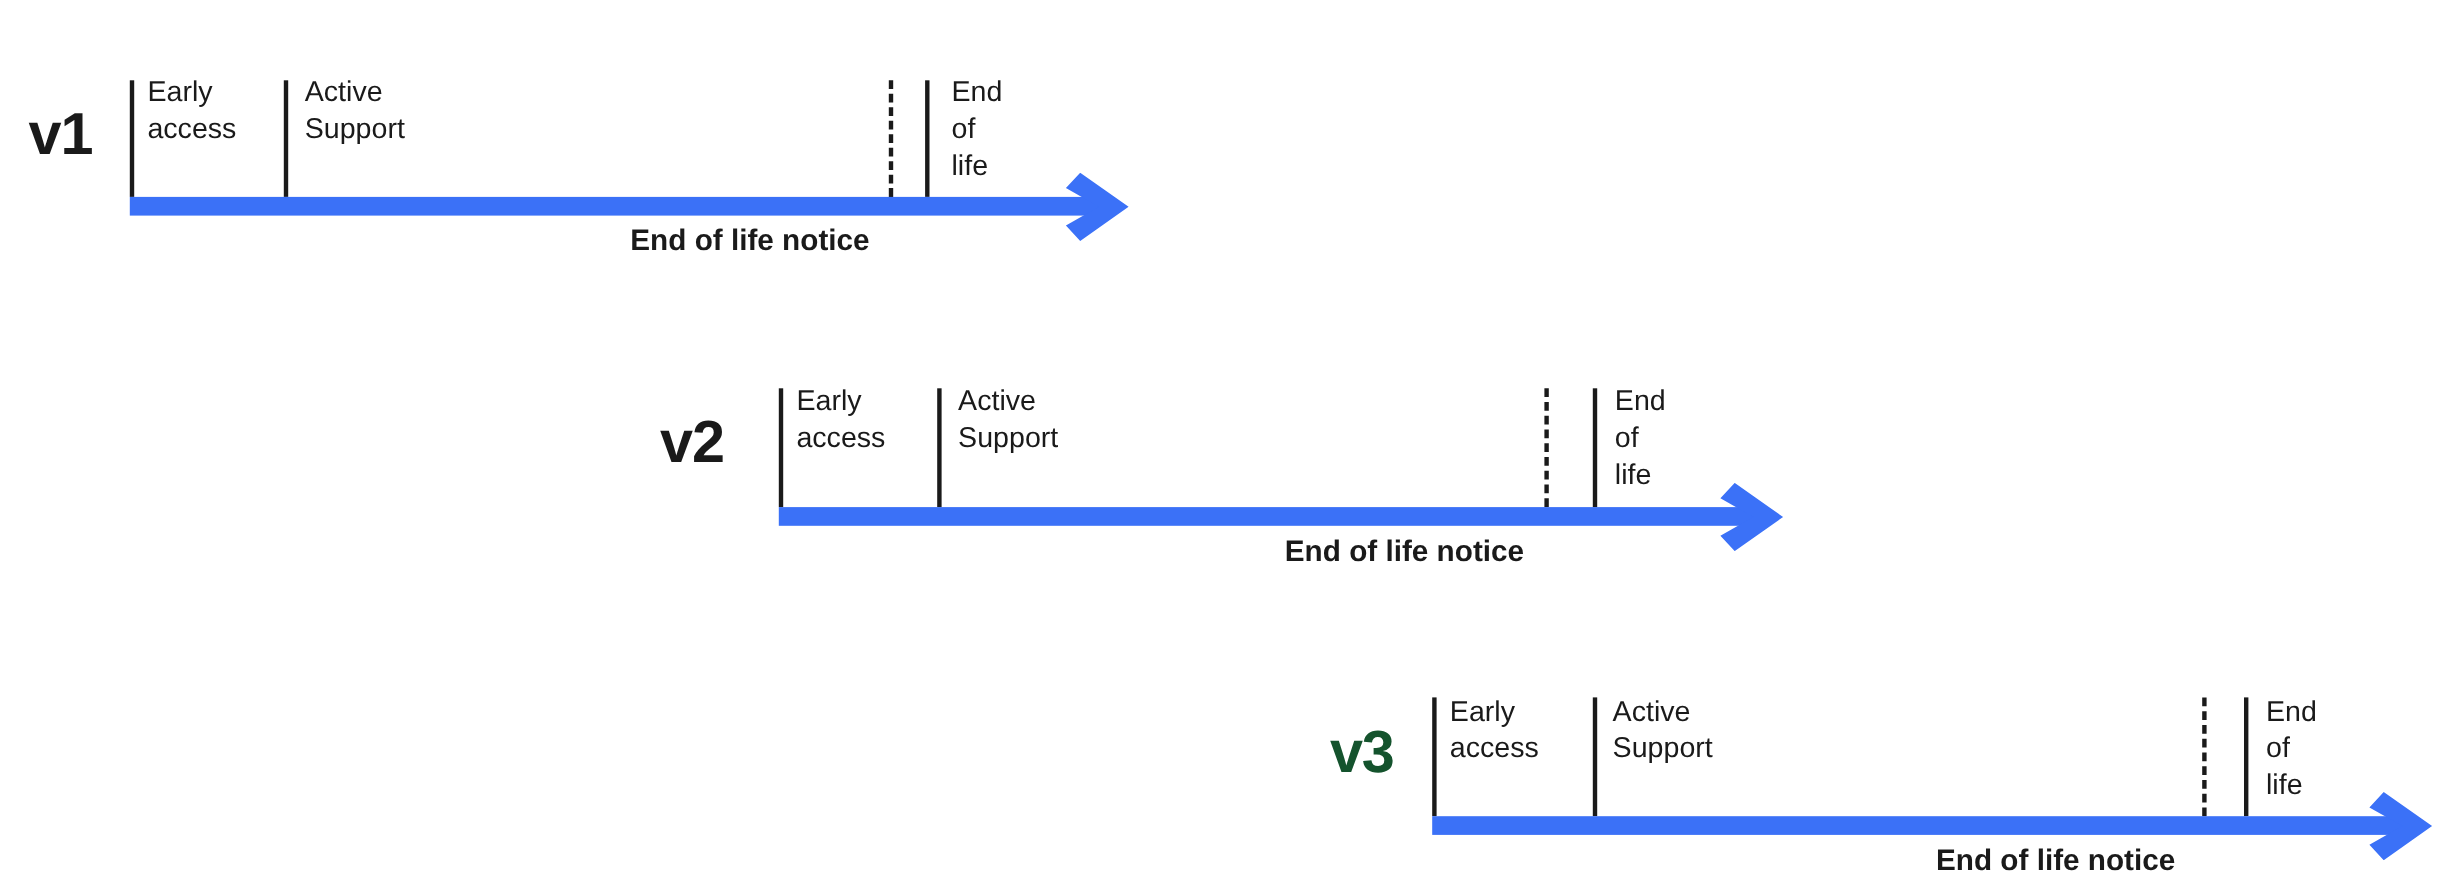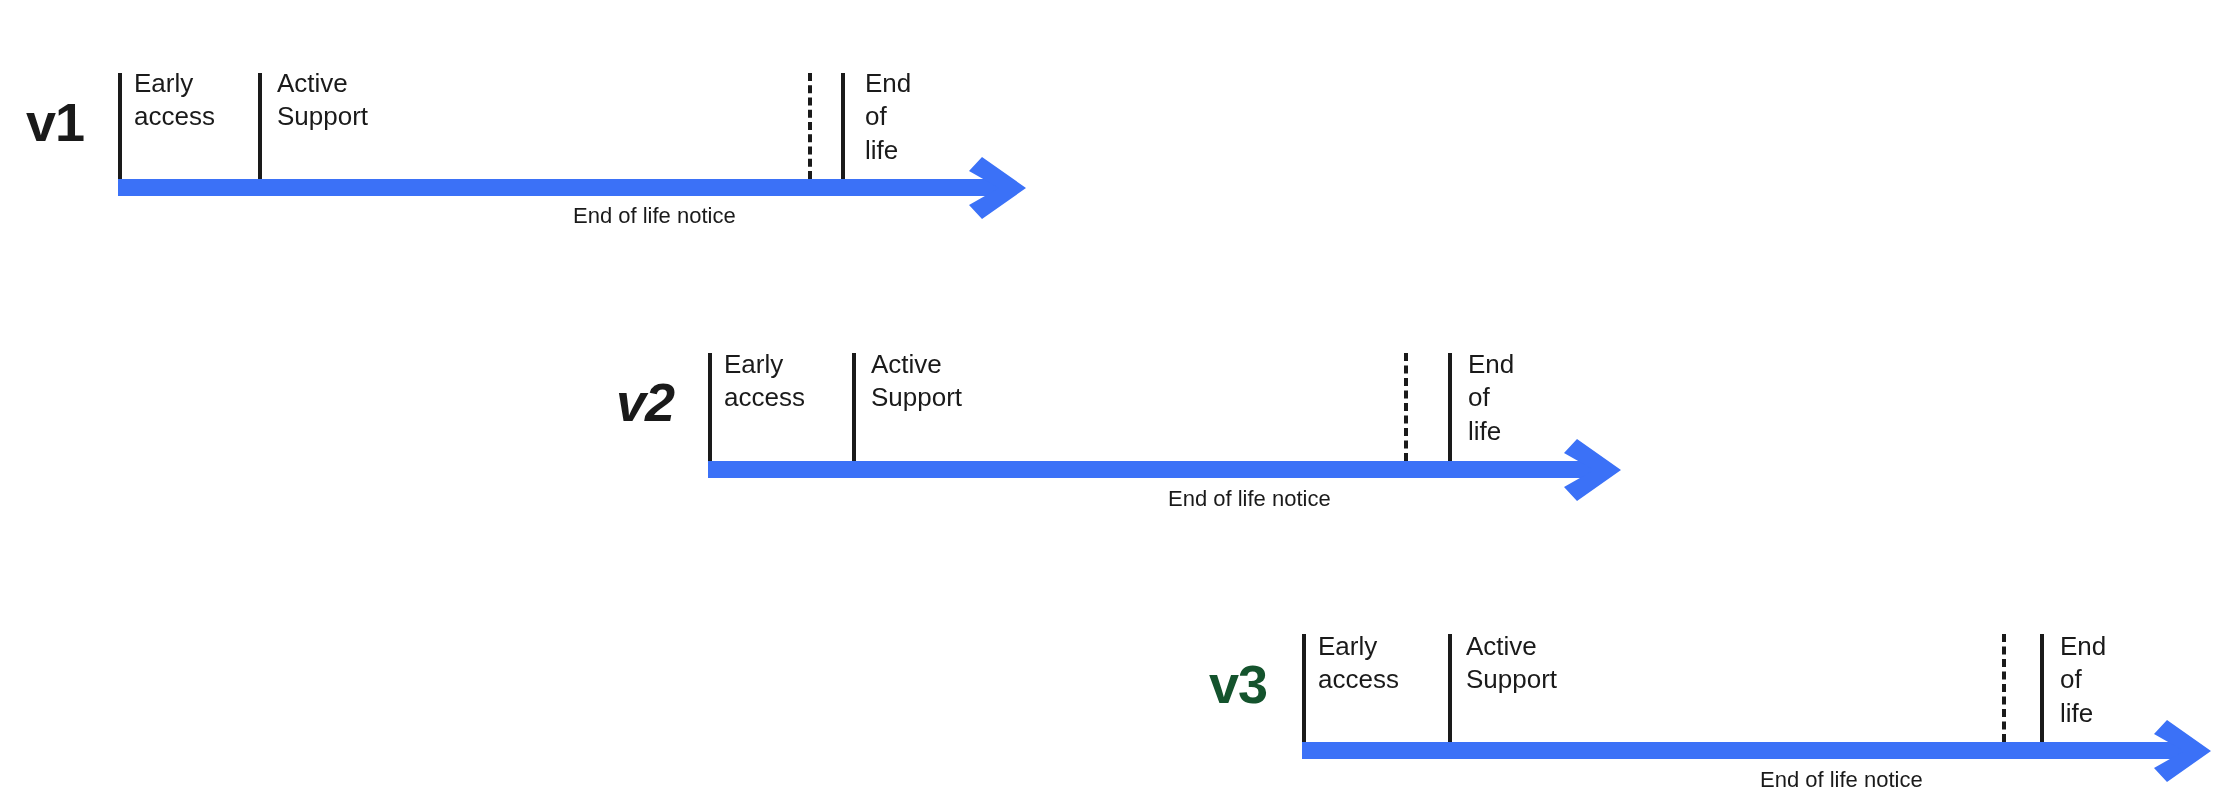--- a/index.html
+++ b/index.html
@@ -73,22 +73,22 @@
 
   
   .bar-arrowhead {
     position: absolute;
     display: block;
   }
 
   
   .notice-caption {
     position: absolute;
-    font-size: 22px;
-    font-weight: 400;
+    font-size: 27px;
+    font-weight: 700;
     color: #1a1a1a;
     white-space: nowrap;
     line-height: 1;
   }
 </style>
 </head>
 <body>
 
 <div id="diagram-root" style="width: 2228px; height: 812px; background: rgb(255, 255, 255);">
     <div class="timeline-row">
@@ -101,21 +101,21 @@
       <div class="notice-marker" style="left: 808px; top: 46px; height: 106px;"></div>
       <div class="phase-divider" style="left: 841px; top: 46px; height: 106px; background: rgb(26, 26, 26);"></div>
       <div class="phase-label" style="left: 865px; top: 40px; color: rgb(26, 26, 26);">End of life</div>
       <div class="support-bar" style="left: 118px; top: 152px; width: 885.96px; height: 17px; background: rgb(59, 113, 247);"></div>
       <svg class="bar-arrowhead" width="62" height="62" viewBox="0 0 62 62" style="position: absolute; left: 968px; top: 129.5px;">
         <polygon points="14,0 58,31 14,62 1,48 31,31 1,14" fill="#3b71f7"></polygon>
       </svg>
       <div class="notice-caption" style="left: 573px; top: 178px; color: rgb(26, 26, 26);">End of life notice</div>
     </div>
     <div class="timeline-row">
-      <div class="version-label" style="left: 616px; top: 348px; color: rgb(26, 26, 26); font-style: italic;">v2</div>
+      <div class="version-label" style="left: 600px; top: 348px; color: rgb(26, 26, 26);">v2</div>
       <div class="phase-divider" style="left: 708px; top: 326px; height: 108px; background: rgb(26, 26, 26);"></div>
       <div class="phase-label" style="left: 724px; top: 321px; color: rgb(26, 26, 26);">Early
 access</div>
       <div class="phase-divider" style="left: 852px; top: 326px; height: 108px; background: rgb(26, 26, 26);"></div>
       <div class="phase-label" style="left: 871px; top: 321px; color: rgb(26, 26, 26);">Active Support</div>
       <div class="notice-marker" style="left: 1404px; top: 326px; height: 108px;"></div>
       <div class="phase-divider" style="left: 1448px; top: 326px; height: 108px; background: rgb(26, 26, 26);"></div>
       <div class="phase-label" style="left: 1468px; top: 321px; color: rgb(26, 26, 26);">End of life</div>
       <div class="support-bar" style="left: 708px; top: 434px; width: 890.96px; height: 17px; background: rgb(59, 113, 247);"></div>
       <svg class="bar-arrowhead" width="62" height="62" viewBox="0 0 62 62" style="position: absolute; left: 1563px; top: 411.5px;">

